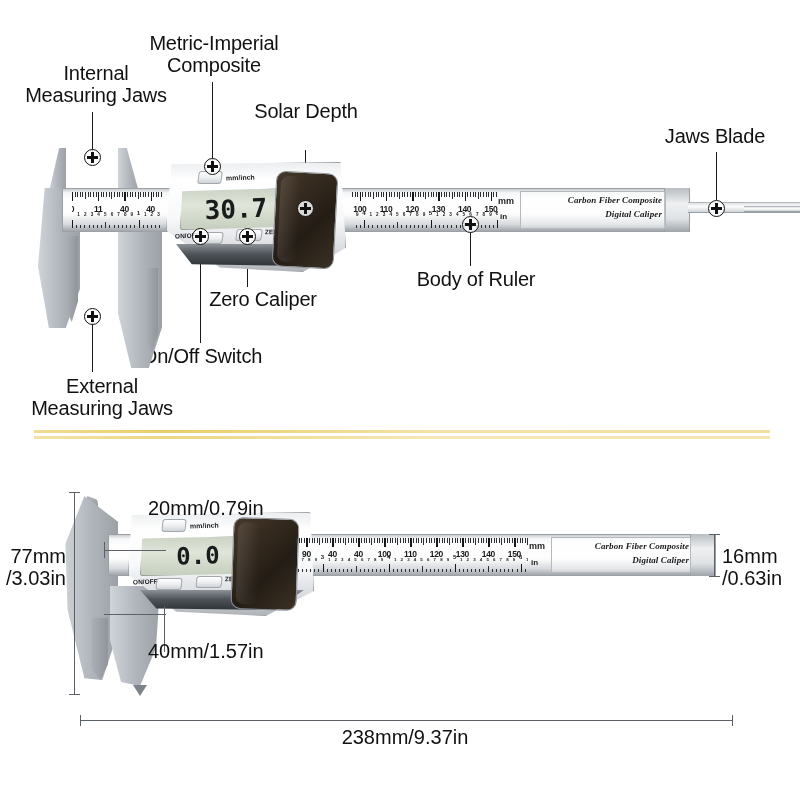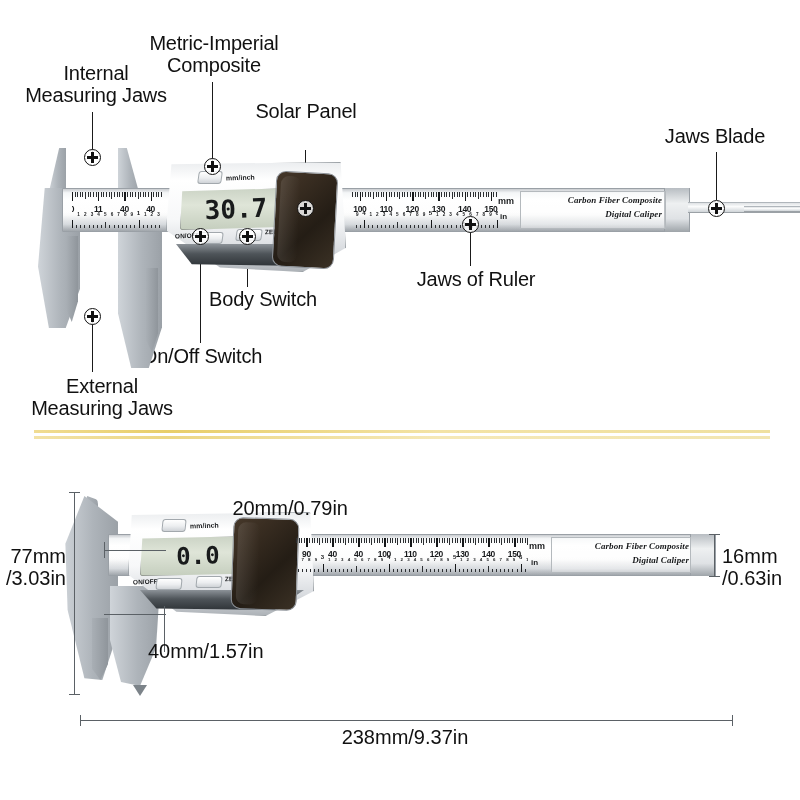--- a/index.html
+++ b/index.html
@@ -204,27 +204,27 @@
 <div id="page">
 
   <div>
 
     <div class="label ctr" style="left:8px; top:62px; width:176px;">Internal
 Measuring Jaws</div>
 
     <div class="label ctr" style="left:120px; top:32px; width:188px;">Metric-Imperial
 Composite</div>
 
-    <div class="label ctr" style="left:240px; top:100px; width:132px;">Solar Panel</div>
+    <div class="label ctr" style="left:240px; top:100px; width:132px;">Solar Depth</div>
 
     <div class="label ctr" style="left:642px; top:125px; width:146px;">Jaws Blade</div>
 
-    <div class="label ctr" style="left:396px; top:268px; width:160px;">Jaws of Ruler</div>
-
-    <div class="label ctr" style="left:197px; top:288px; width:132px;">Body Switch</div>
+    <div class="label ctr" style="left:396px; top:268px; width:160px;">Body of Ruler</div>
+
+    <div class="label ctr" style="left:197px; top:288px; width:132px;">Zero Caliper</div>
 
     <div class="label ctr" style="left:118px; top:345px; width:168px;">On/Off Switch</div>
 
     <div class="label ctr" style="left:8px; top:375px; width:188px;">External
 Measuring Jaws</div>
 
     <div class="leader v" style="left:92px; top:112px; height:45px;"></div>
     <div class="leader v" style="left:212px; top:82px; height:84px;"></div>
     <div class="leader v" style="left:305px; top:150px; height:58px;"></div>
     <div class="leader v" style="left:716px; top:152px; height:48px;"></div>
@@ -753,21 +753,21 @@
       </div>
 
     <div class="dim v" style="left:74px; top:492px; height:202px;"></div>
     <div class="dimcap h" style="left:69px; top:492px;"></div>
     <div class="dimcap h" style="left:69px; top:694px;"></div>
     <div class="dimlab rgt" style="left:-6px; top:545px; width:72px;">77mm
 /3.03in</div>
 
     <div class="dim h" style="left:104px; top:550px; width:62px;"></div>
     <div class="dim v" style="left:104px; top:542px; height:16px;"></div>
-    <div class="dimlab" style="left:148px; top:497px; width:200px;text-align:right;">20mm/0.79in</div>
+    <div class="dimlab" style="left:148px; top:497px; width:200px;">20mm/0.79in</div>
 
     <div class="dim h" style="left:104px; top:614px; width:62px;"></div>
     <div class="dim v" style="left:164px; top:606px; height:46px;"></div>
     <div class="dimlab" style="left:148px; top:640px; width:200px;">40mm/1.57in</div>
 
     <div class="dim v" style="left:714px; top:534px; height:42px;"></div>
     <div class="dimcap h" style="left:709px; top:534px;"></div>
     <div class="dimcap h" style="left:709px; top:576px;"></div>
     <div class="dimlab" style="left:722px; top:545px; width:86px;">16mm
 /0.63in</div>

